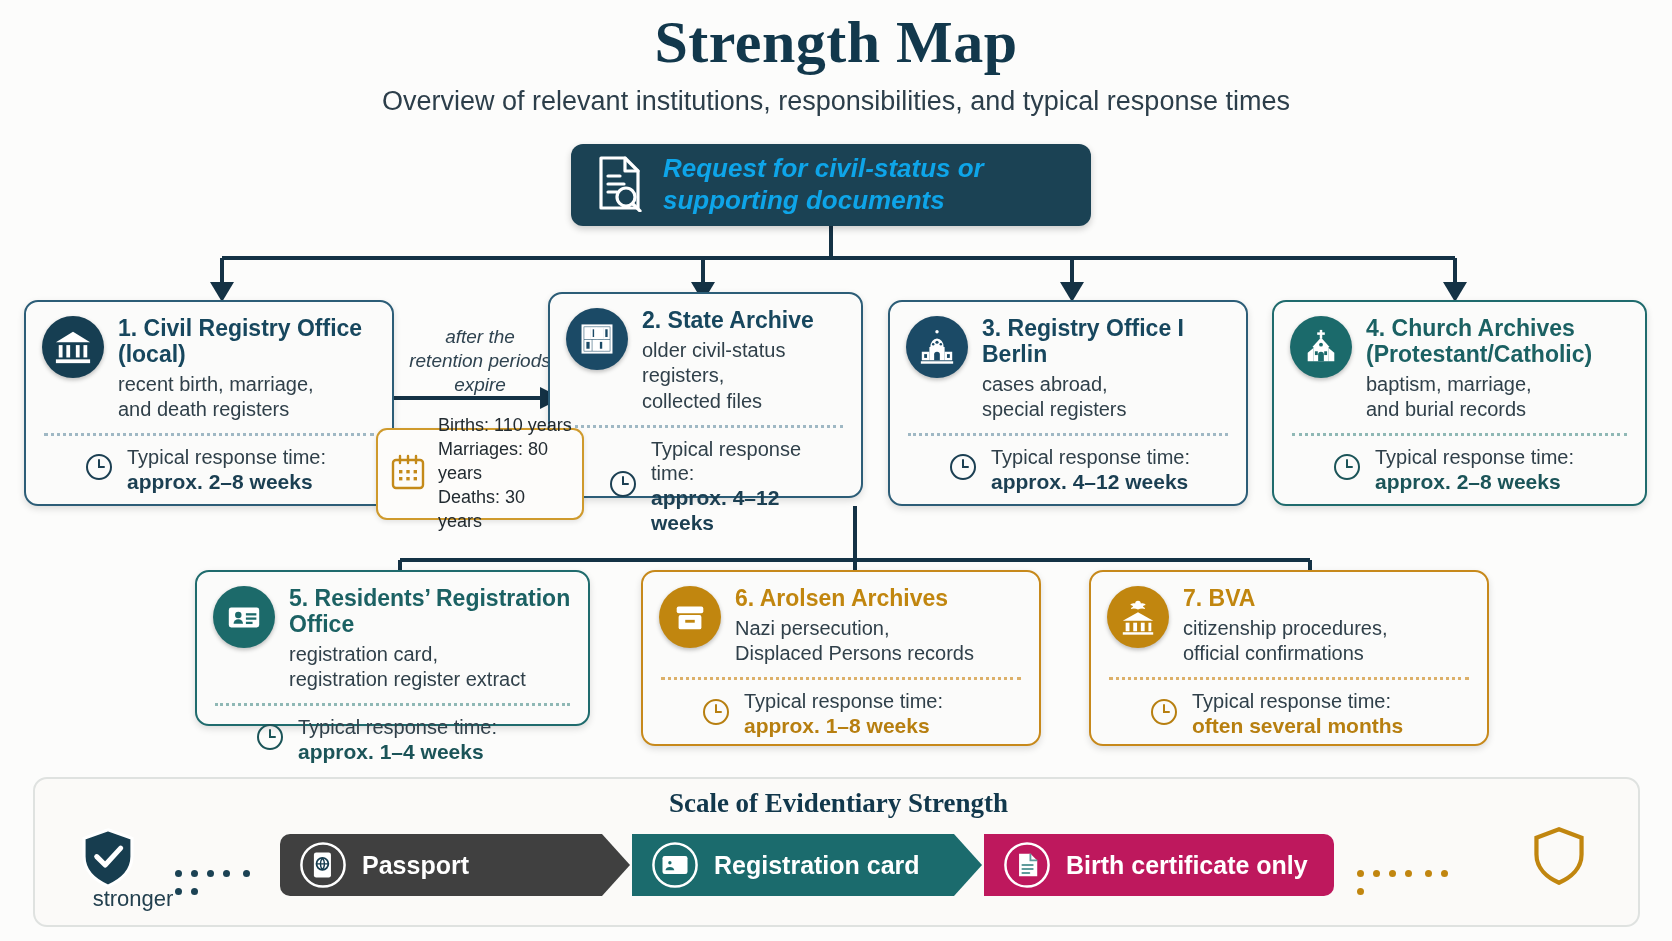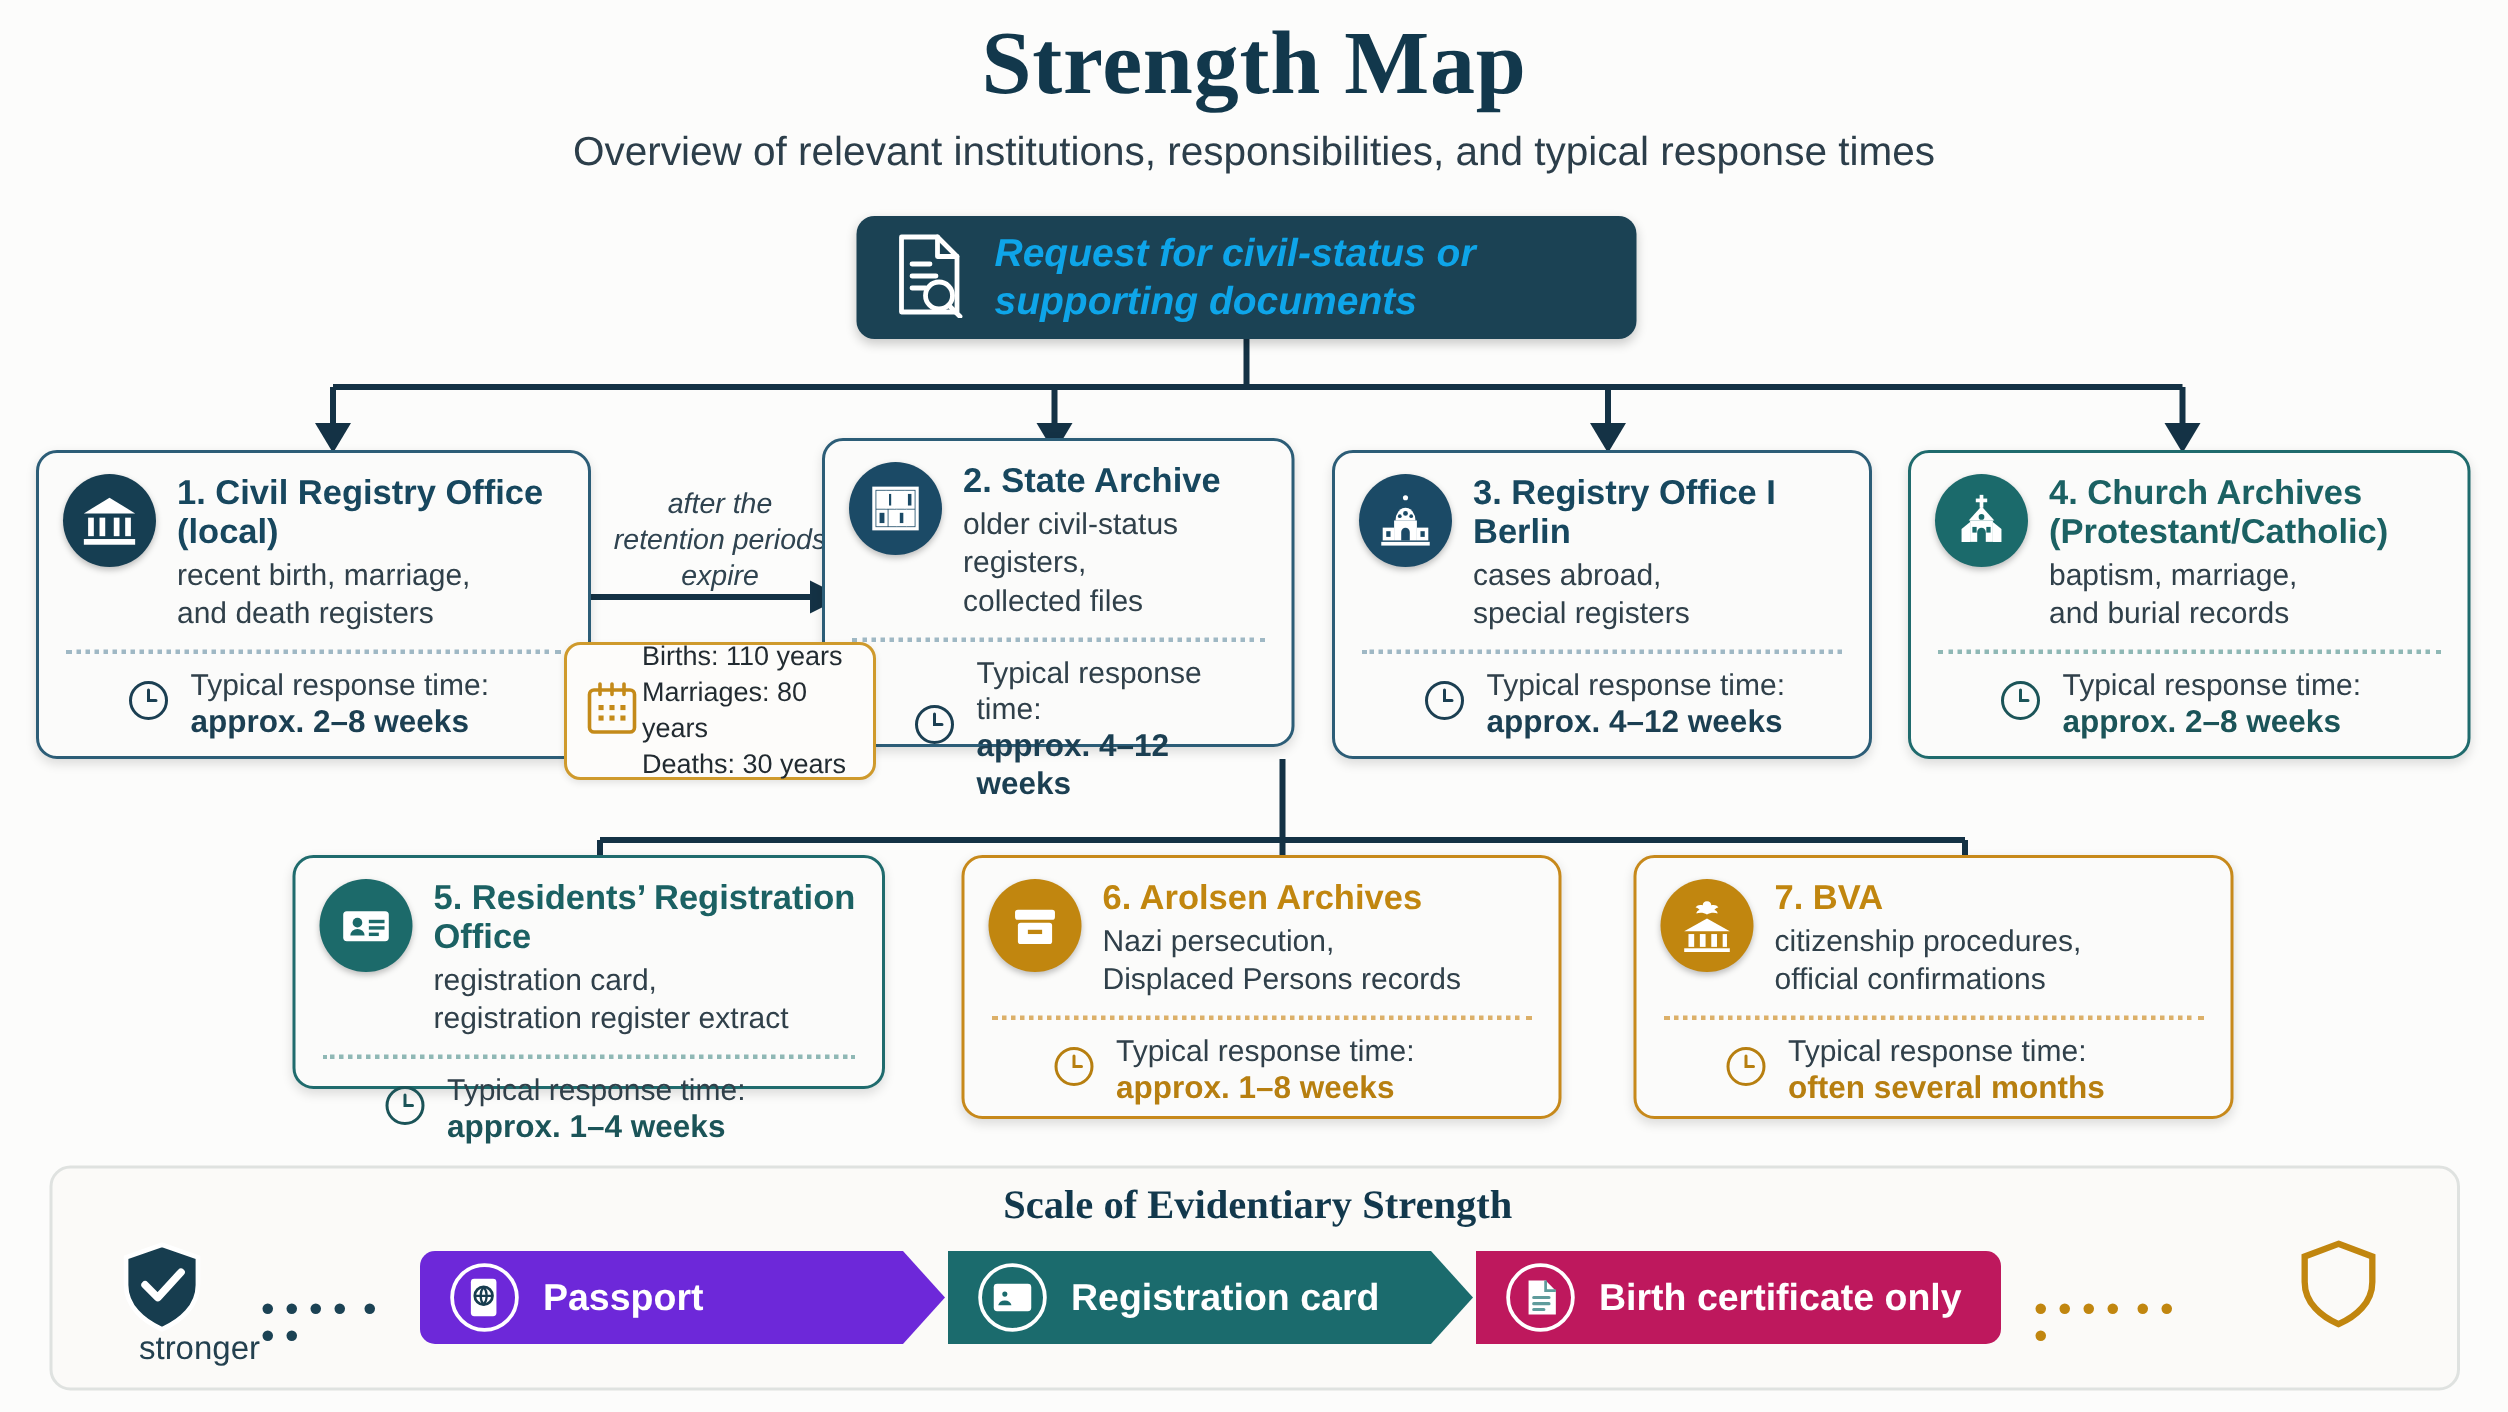--- a/index.html
+++ b/index.html
@@ -88,21 +88,21 @@
   .rt-label { font-size: 20px; color: #30404a; }
   .rt-value { font-size: 21px; font-weight: 700; color: #1b3f52; }
   .rt-value.gold { color: #b77f10; }
   .rt-value.teal { color: #1b5458; }
 
   
   .retention {
     position: absolute; left: 376px; top: 428px;
     width: 208px; height: 92px;
     background: #fdfcfa; border: 2px solid #cf9a2c; border-radius: 11px;
-    display: flex; align-items: center; padding: 0 10px;
+    display: flex; align-items: center; gap: 10px; padding: 0 10px;
     box-shadow: 0 2px 5px rgba(0,0,0,.10);
   }
   .retention-list { font-size: 18px; color: #222b31; line-height: 1.33; }
 
   .edge-note {
     position: absolute; left: 404px; top: 325px; width: 152px;
     text-align: center; font-style: italic; font-size: 19px;
     color: #2f4350; line-height: 1.25;
   }
 
@@ -121,21 +121,21 @@
     position: absolute; top: 107px; font-size: 22px; font-weight: 400;
   }
   .stronger-label { left: 28px; width: 140px; text-align: center; color: #23404f; }
 
   .chev {
     position: absolute; top: 55px; height: 62px;
     display: flex; align-items: center; gap: 14px;
     color: #fff; font-size: 25px; font-weight: 700;
   }
   .chev .cap { flex: 0 0 auto; display: flex; align-items: center; }
-  .chev-1 { left: 245px;  width: 350px; background: #6d28d9;
+  .chev-1 { left: 245px;  width: 350px; background: #404040;
             clip-path: polygon(0 0, 92% 0, 100% 50%, 92% 100%, 0 100%);
             border-radius: 10px 0 0 10px; padding-left: 18px; }
   .chev-2 { left: 597px;  width: 350px; background: #1b6b6d;
             clip-path: polygon(0 0, 92% 0, 100% 50%, 92% 100%, 0 100%);
             padding-left: 18px; }
   .chev-3 { left: 949px;  width: 350px; background: #be185d;
             clip-path: polygon(0 0, 100% 0, 100% 100%, 0 100%);
             border-radius: 0 10px 10px 0; padding-left: 18px; }
 
   .dots-left, .dots-right {

